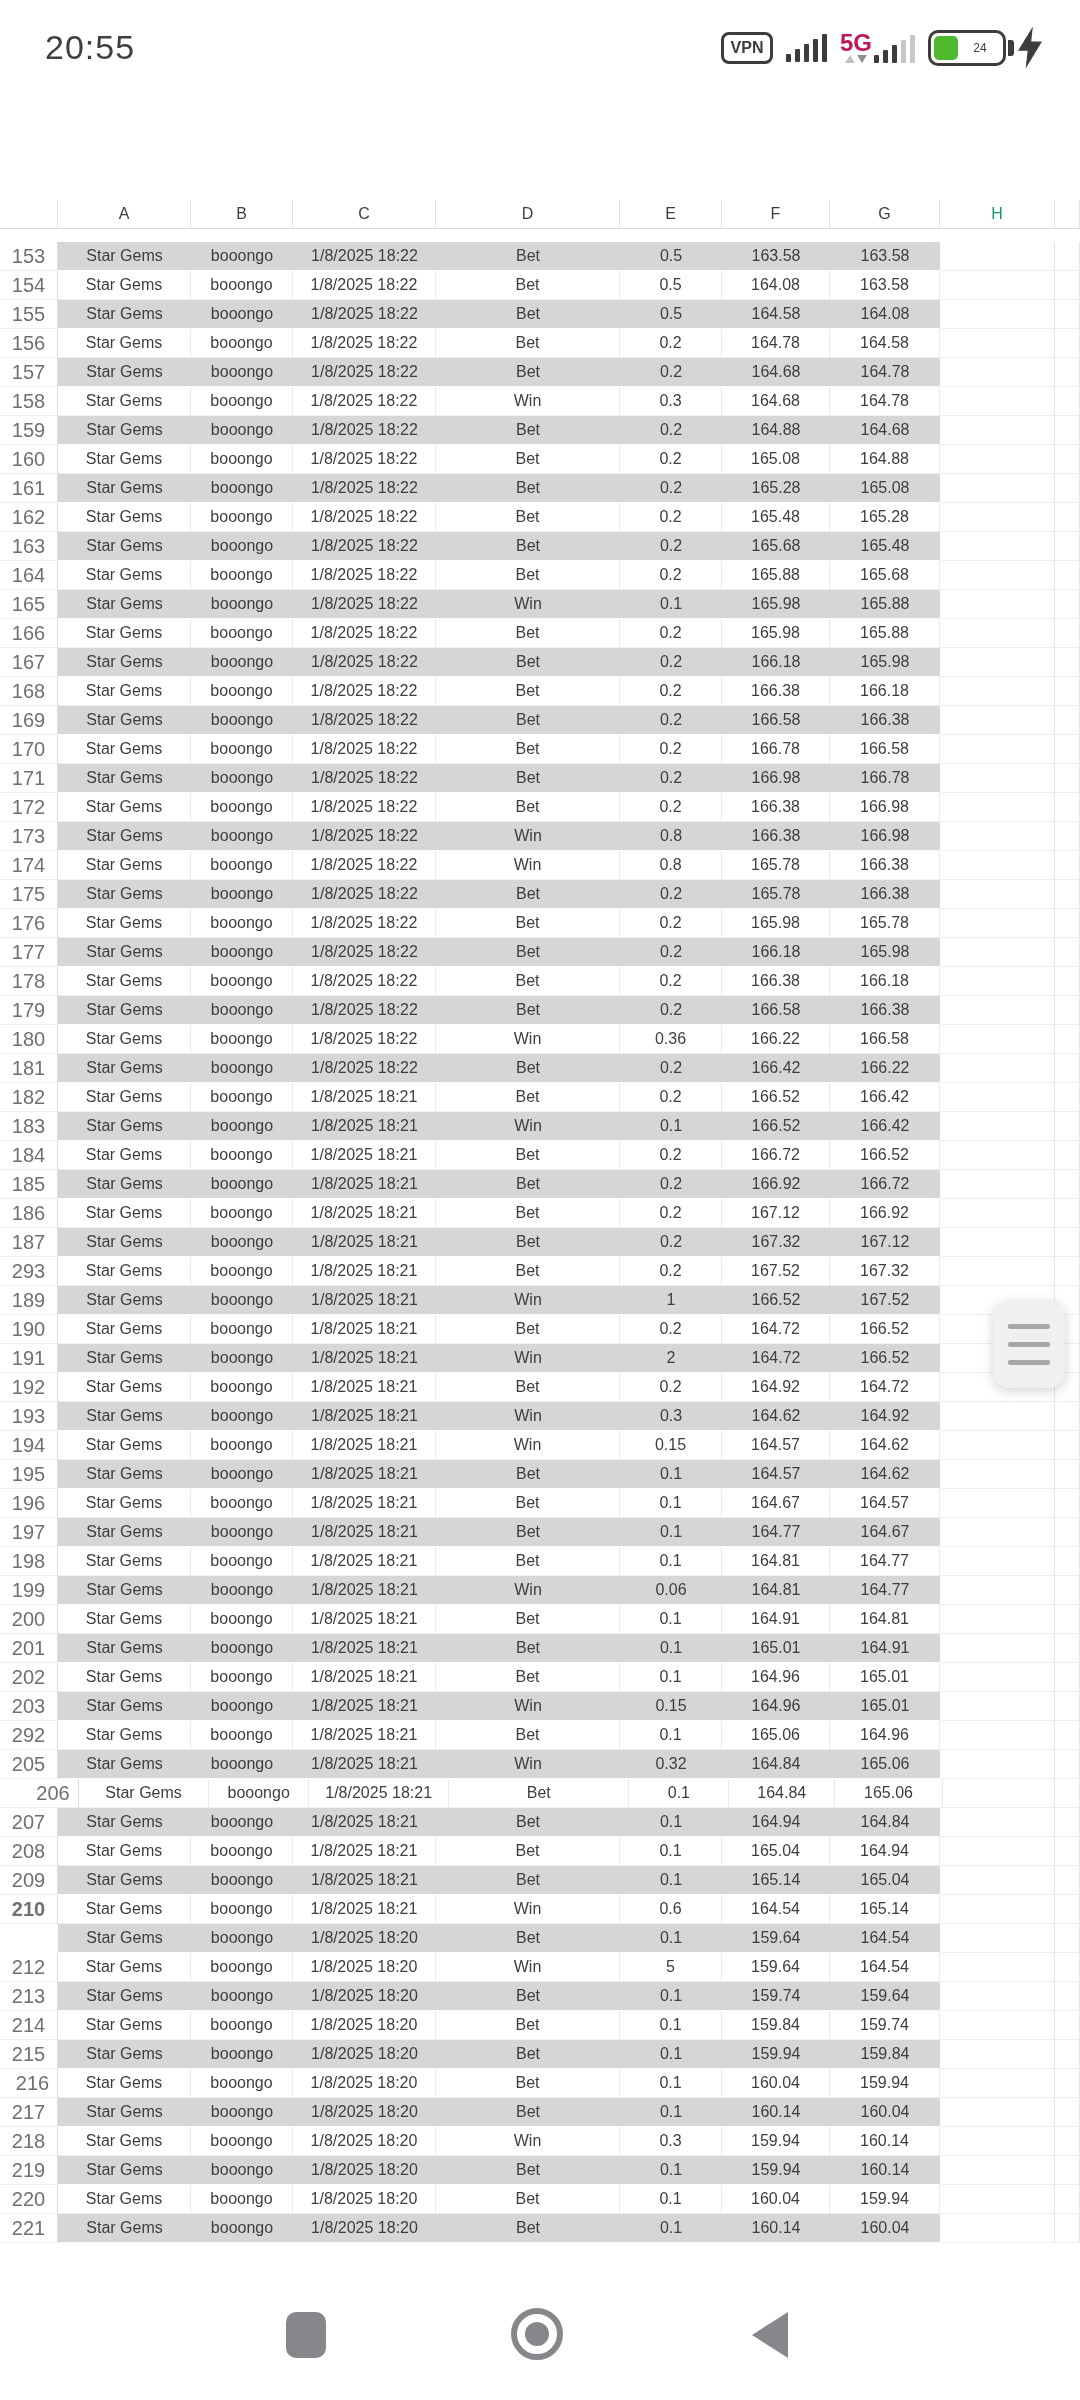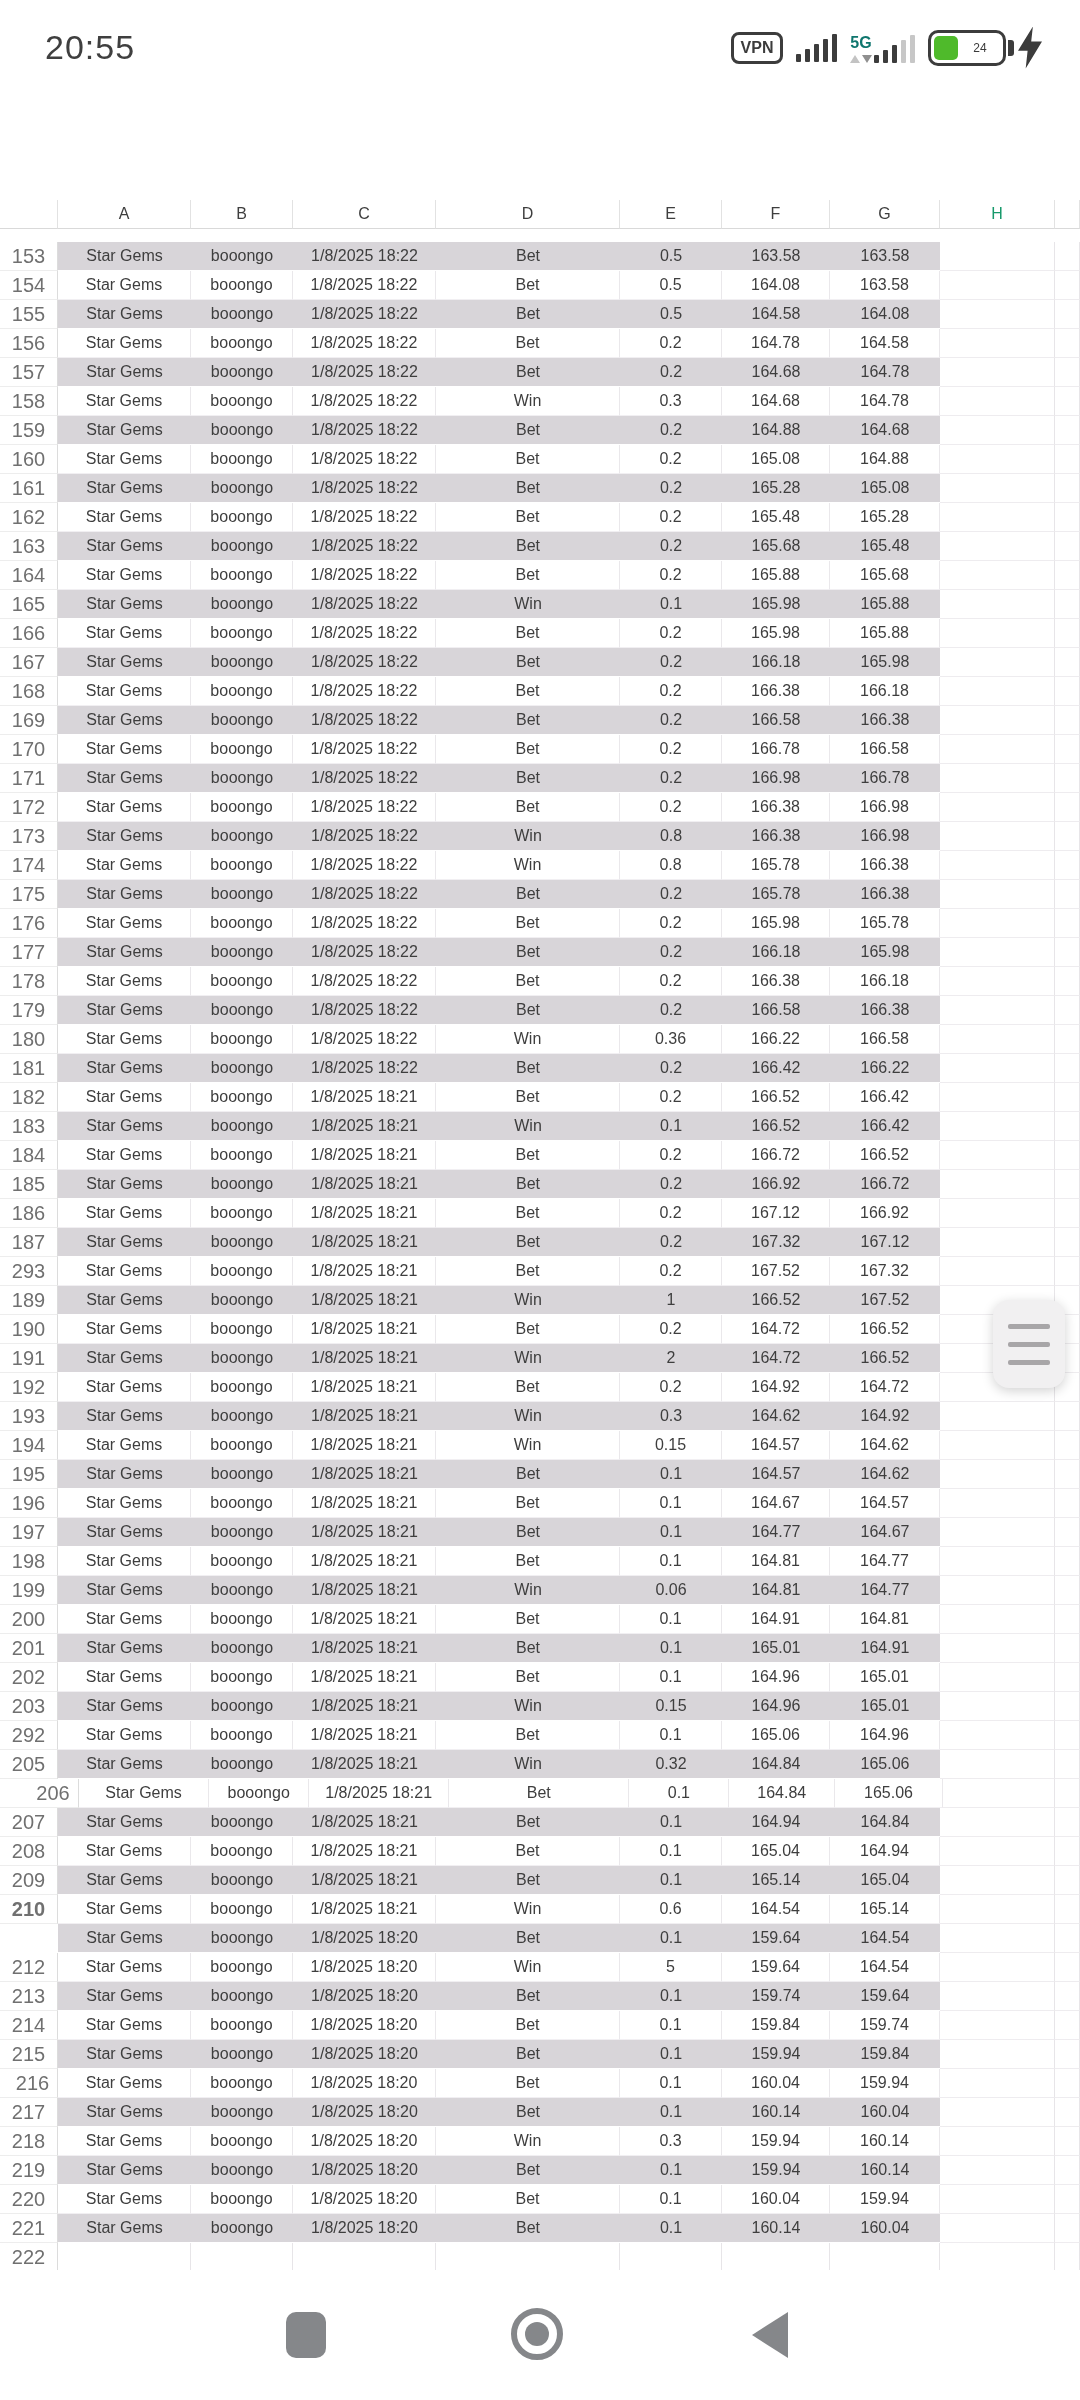--- a/index.html
+++ b/index.html
@@ -17,21 +17,21 @@
     display:flex; align-items:center; justify-content:center;
     font-size:16px; font-weight:bold; color:#3c3c3c; }
   .sigbars { display:flex; align-items:flex-end; gap:4px; height:28px; }
   .sigbars i { display:block; width:5px; background:#3c3c3c; border-radius:1px; }
   .sigbars i:nth-child(1){height:8px;} .sigbars i:nth-child(2){height:13px;}
   .sigbars i:nth-child(3){height:18px;} .sigbars i:nth-child(4){height:23px;}
   .sigbars i:nth-child(5){height:28px;}
   .sigbars.partial i:nth-child(4), .sigbars.partial i:nth-child(5) { background:#c7c7c7; }
   .net { display:flex; align-items:flex-end; gap:2px; }
   .net-left { display:flex; flex-direction:column; align-items:center; gap:2px; }
-  .g5 { font-size:16px; font-weight:bold; color:#0f766e; line-height:20px; }
+  .g5 { font-size:24px; font-weight:bold; color:#be185d; line-height:20px; }
   .arrows { display:flex; gap:2px; align-items:flex-end; }
   .arr-up { width:0; height:0; border-left:5px solid transparent; border-right:5px solid transparent; border-bottom:8px solid #c3c3c3; }
   .arr-down { width:0; height:0; border-left:5px solid transparent; border-right:5px solid transparent; border-top:8px solid #8f8f8f; }
   .battery-wrap { display:flex; align-items:center; }
   .battery { width:78px; height:36px; border:3px solid #3c3c3c; border-radius:10px;
     display:flex; align-items:center; padding:3px; gap:2px; background:#fff; }
   .battery .fill { width:24px; height:24px; background:#4fba2b; border-radius:5px; }
   .battery .pct { flex:1; text-align:center; font-size:12px; font-weight:500; color:#3a3a3a; }
   .battery-nub { width:6px; height:16px; background:#3c3c3c; border-radius:0 3px 3px 0; margin-left:2px; }
   .bolt { width:24px; height:42px; background:#3c3c3c; margin-left:4px;
@@ -963,32 +963,20 @@
         <div class="cell shaded" style="width: 133px;">Star Gems</div>
         <div class="cell shaded" style="width: 102px;">booongo</div>
         <div class="cell shaded" style="width: 143px;">1/8/2025 18:20</div>
         <div class="cell shaded" style="width: 184px;">Bet</div>
         <div class="cell shaded" style="width: 102px;">0.1</div>
         <div class="cell shaded" style="width: 108px;">160.14</div>
         <div class="cell shaded" style="width: 110px;">160.04</div>
         <div class="cell plain" style="width: 115px;"></div>
         <div class="cell plain" style="width: 25px;"></div>
       </div>
-      <div class="trow">
-        <div class="cell rownum" style="width: 58px;">222</div>
-        <div class="cell plain" style="width: 133px;"></div>
-        <div class="cell plain" style="width: 102px;"></div>
-        <div class="cell plain" style="width: 143px;"></div>
-        <div class="cell plain" style="width: 184px;"></div>
-        <div class="cell plain" style="width: 102px;"></div>
-        <div class="cell plain" style="width: 108px;"></div>
-        <div class="cell plain" style="width: 110px;"></div>
-        <div class="cell plain" style="width: 115px;"></div>
-        <div class="cell plain" style="width: 25px;"></div>
-      </div>
     </div>
 
   <div class="scroll-handle">
       <i></i>
       <i></i>
       <i></i>
     </div>
 
   <div class="nav-bar">
     <div class="nav-recents"></div>

